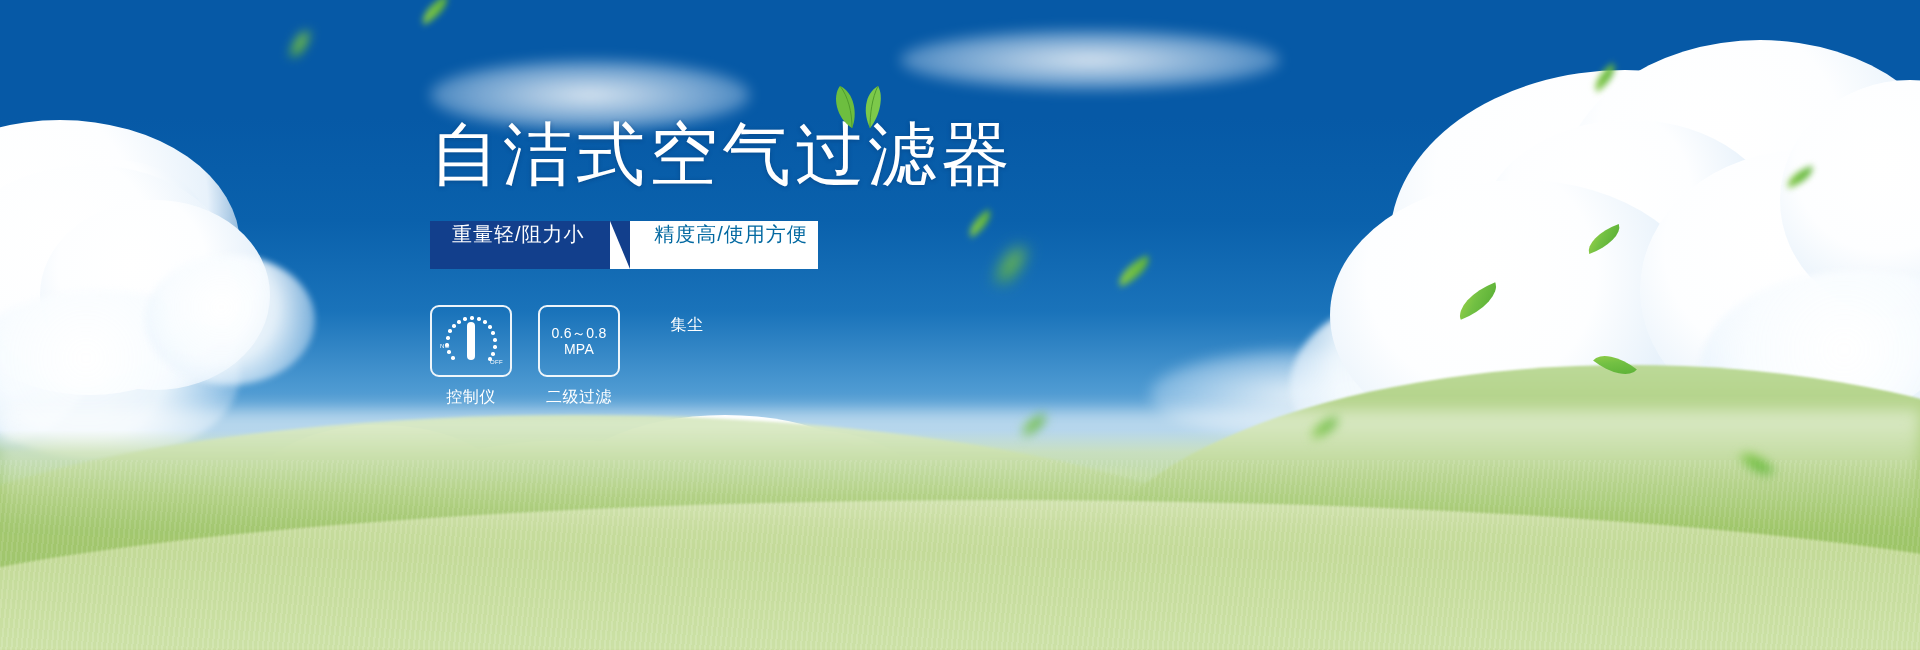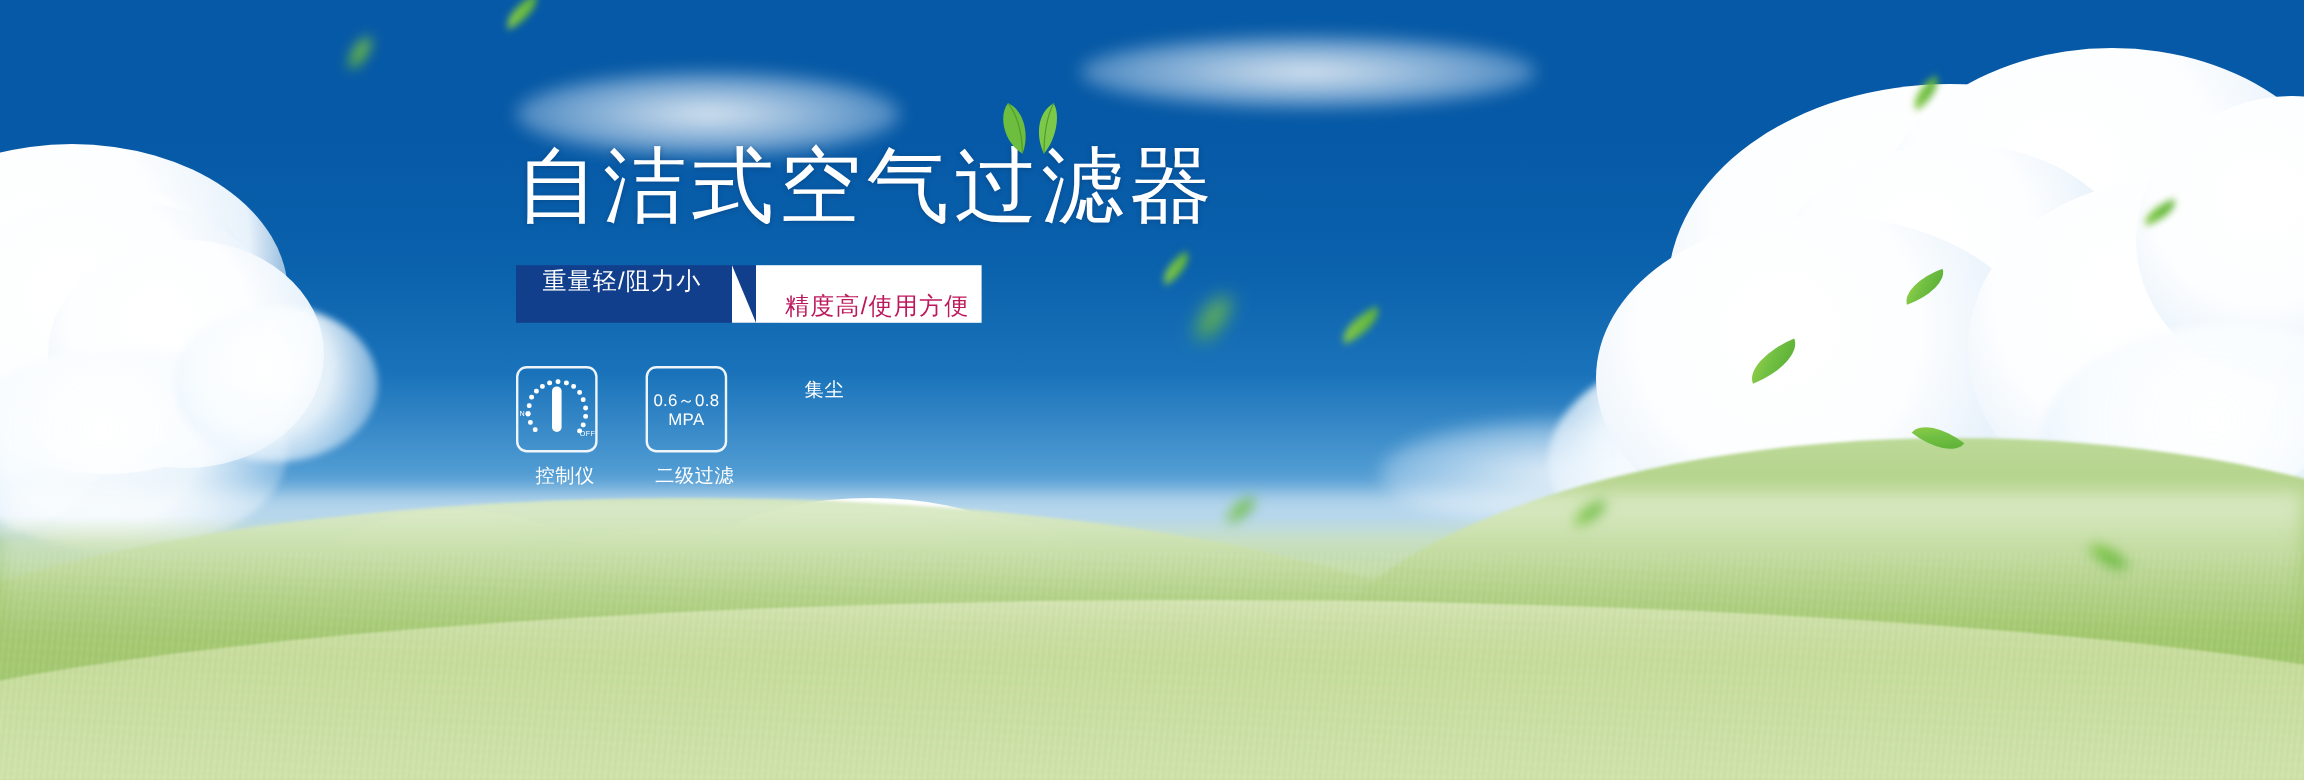--- a/index.html
+++ b/index.html
@@ -145,34 +145,34 @@
     display:flex; align-items:flex-start; padding-left:22px;
     color:#fff; font-size:20px; letter-spacing:1px;
   }
   .tag-left::after {
     content:""; position:absolute; right:-20px; top:0;
     border-style:solid; border-width:0 0 48px 20px;
     border-color:transparent transparent #123f8c transparent;
   }
   .tag-right {
     position:relative; flex:1; background:#ffffff;
-    display:flex; align-items:flex-end; justify-content:center;
-    color:#be185d; font-size:20px; letter-spacing:1px; padding-left:14px;
+    display:flex; align-items:flex-start; justify-content:center;
+    color:#0369a1; font-size:20px; letter-spacing:1px; padding-left:14px;
   }
   .tag-right::before {
     content:""; position:absolute; left:-20px; top:0;
     border-style:solid; border-width:48px 0 0 20px;
     border-color:transparent transparent transparent #ffffff;
   }
 
   
   .features { display:flex; gap:26px; margin-top:36px; }
   .feature { width:82px; text-align:center; }
   .feature-box {
-    width:68px; height:72px; border:2px solid rgba(255,255,255,.92);
+    width:82px; height:72px; border:2px solid rgba(255,255,255,.92);
     border-radius:9px; position:relative;
     display:flex; align-items:center; justify-content:center;
     color:#fff; line-height:1.15;
   }
   .feature-box .txt { font-size:14px; letter-spacing:.3px; }
   .feature-label {
     margin-top:10px; color:#ffffff; font-size:16px; letter-spacing:.5px;
     white-space:nowrap;
   }
   .feature:nth-child(4) .feature-label { margin-left:-10px; }

